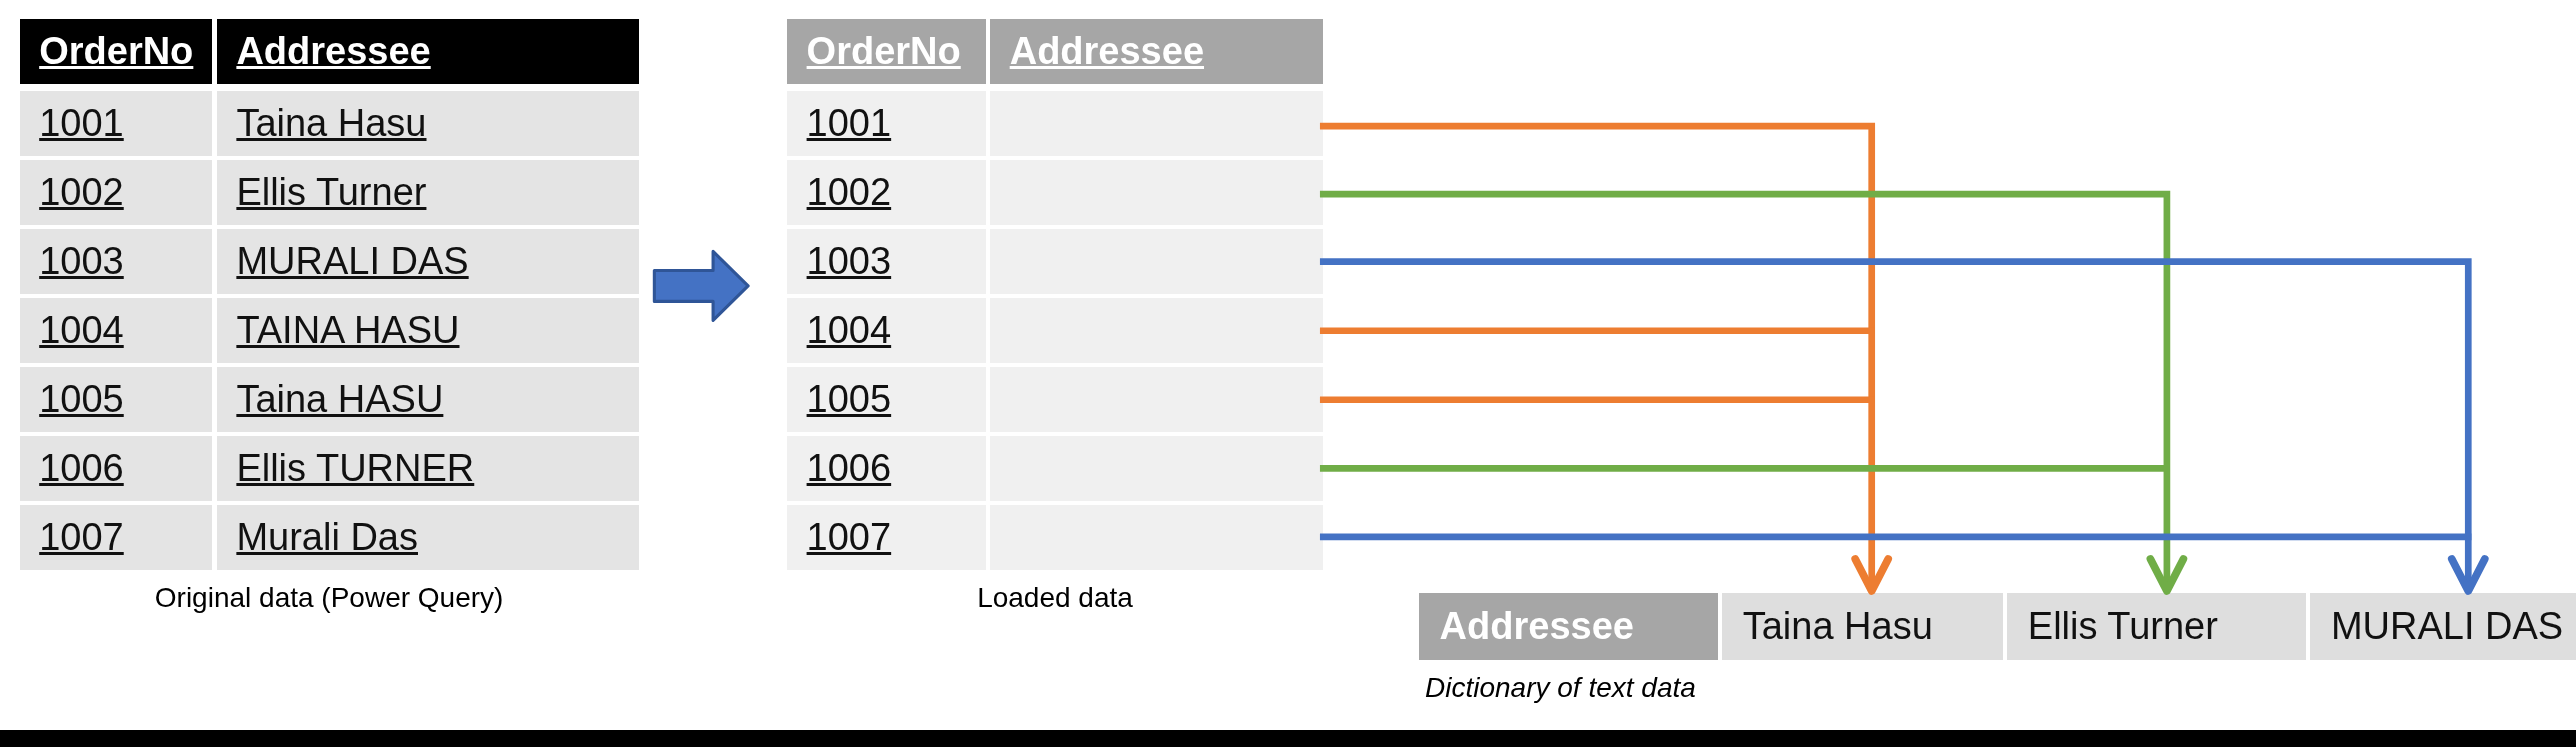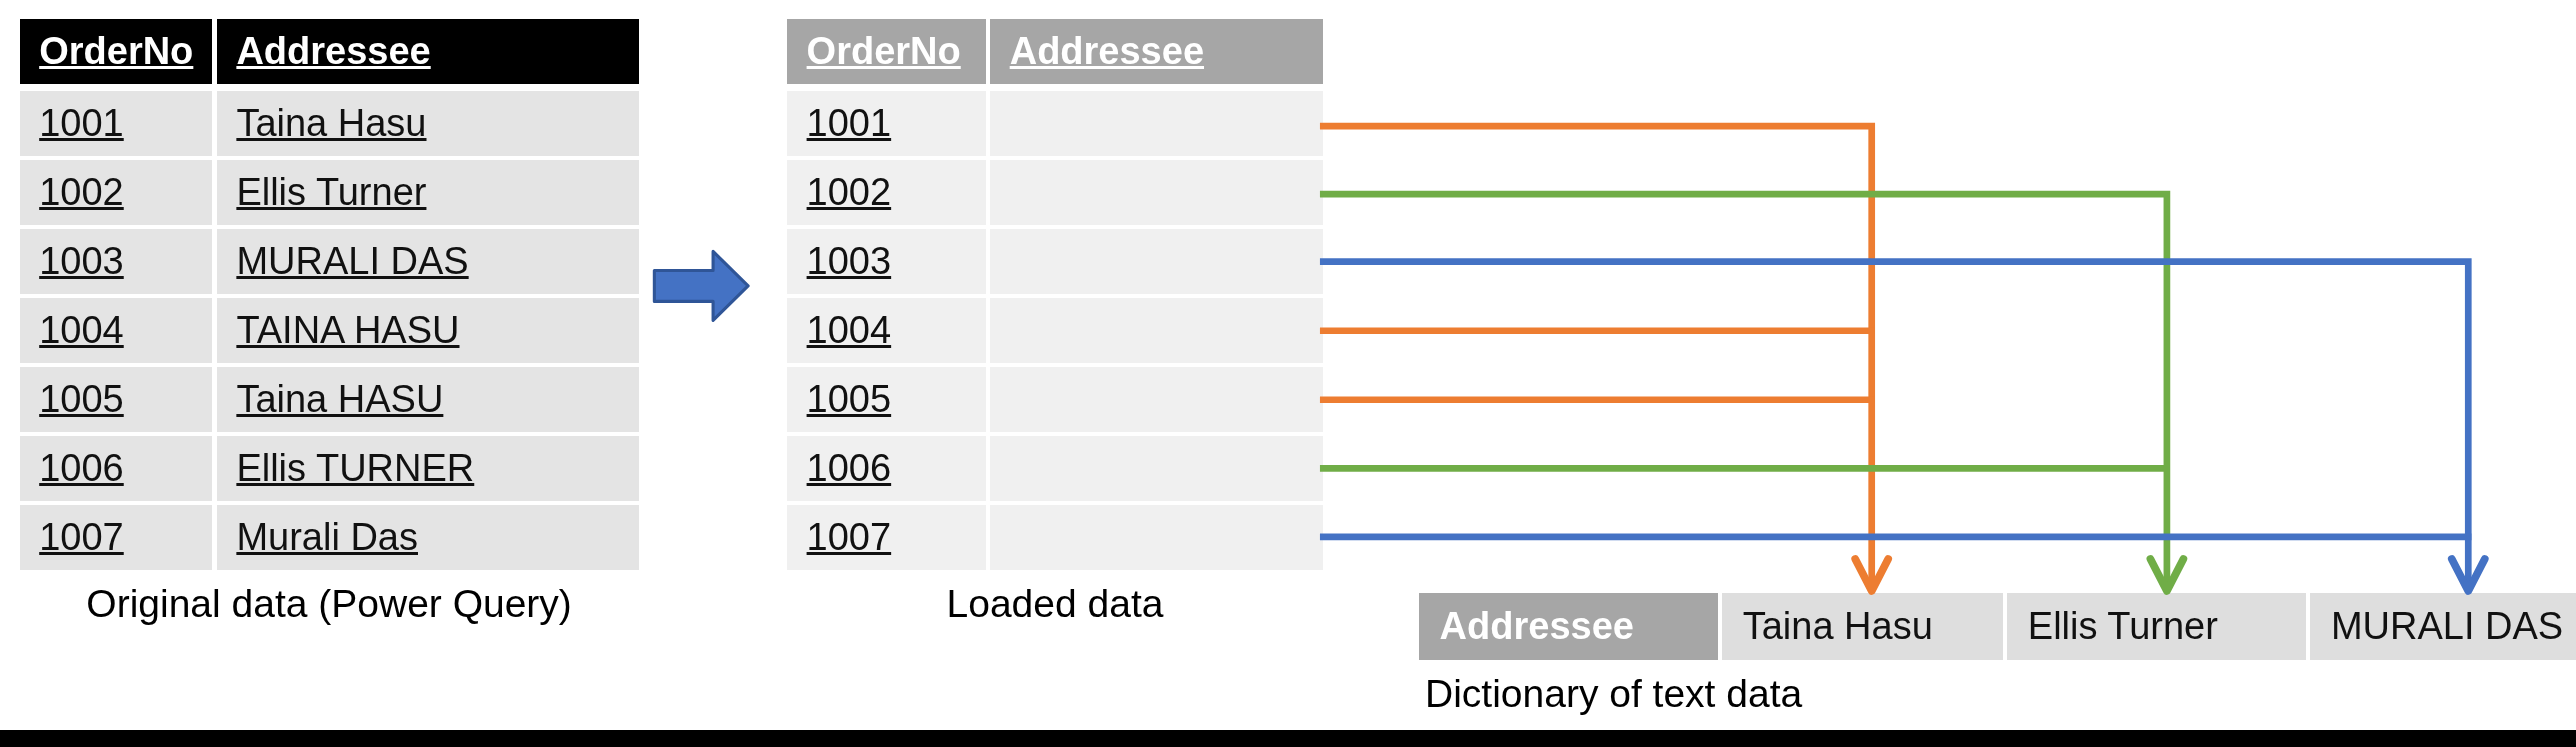--- a/index.html
+++ b/index.html
@@ -34,21 +34,21 @@
   #dict-table .dcell{
     height:67px;display:flex;align-items:center;
     padding-left:20.6px;box-sizing:border-box;
     font-size:38px;background:#dedede;color:#111111;margin-right:4.1px;white-space:nowrap;
   }
   #dict-table .dcell.dhdr{background:#a6a6a6;color:#ffffff;font-weight:bold;width:299px;}
   #dict-table .dcell.d1{width:281px;}
   #dict-table .dcell.d2{width:299px;}
   #dict-table .dcell.d3{width:291px;margin-right:0;}
   .caption{
-    position:absolute;font-size:39px;color:#000000;white-space:nowrap;
+    position:absolute;font-size:28px;color:#000000;white-space:nowrap;
   }
   .caption.centered{text-align:center;}
   #svg-overlay{position:absolute;left:0;top:0;z-index:5;pointer-events:none;}
   #footer-bar{position:absolute;left:0;top:730px;width:2626px;height:17px;background:#000000;}
 </style>
 </head>
 <body>
 
 <div id="canvas">
 
@@ -123,21 +123,21 @@
     </div>
   </div>
   <div class="caption centered" style="left:787px;top:582px;width:536px;">Loaded data</div>
 
   <div id="dict-table">
     <div class="dcell dhdr">Addressee</div>
     <div class="dcell d1">Taina Hasu</div>
     <div class="dcell d2">Ellis Turner</div>
     <div class="dcell d3">MURALI DAS</div>
   </div>
-  <div class="caption" style="left:1425px;top:672px;">Dictionary of text data</div>
+  <div class="caption" style="left:1425px;top:672px;font-style:italic;">Dictionary of text data</div>
 
   <svg id="svg-overlay" width="2626" height="747" viewBox="0 0 5097 1450">
 
     <polygon points="1270,525 1384,525 1384,488 1452,555 1384,622 1384,585 1270,585" stroke-width="6" stroke="#2f5597" stroke-linejoin="round" fill="#4472c4"></polygon>
 
     <polyline points="2562,245 3633,245 3633,1146" fill="none" stroke-width="13" stroke="#ed7d31"></polyline>
     <line x1="2562" y1="642" x2="3639" y2="642" stroke-width="13" stroke="#ed7d31"></line>
     <line x1="2562" y1="776" x2="3639" y2="776" stroke-width="13" stroke="#ed7d31"></line>
     <polyline points="3601,1085 3633,1147 3665,1085" fill="none" stroke-width="15" stroke-linecap="round" stroke-linejoin="round" stroke="#ed7d31"></polyline>
 

